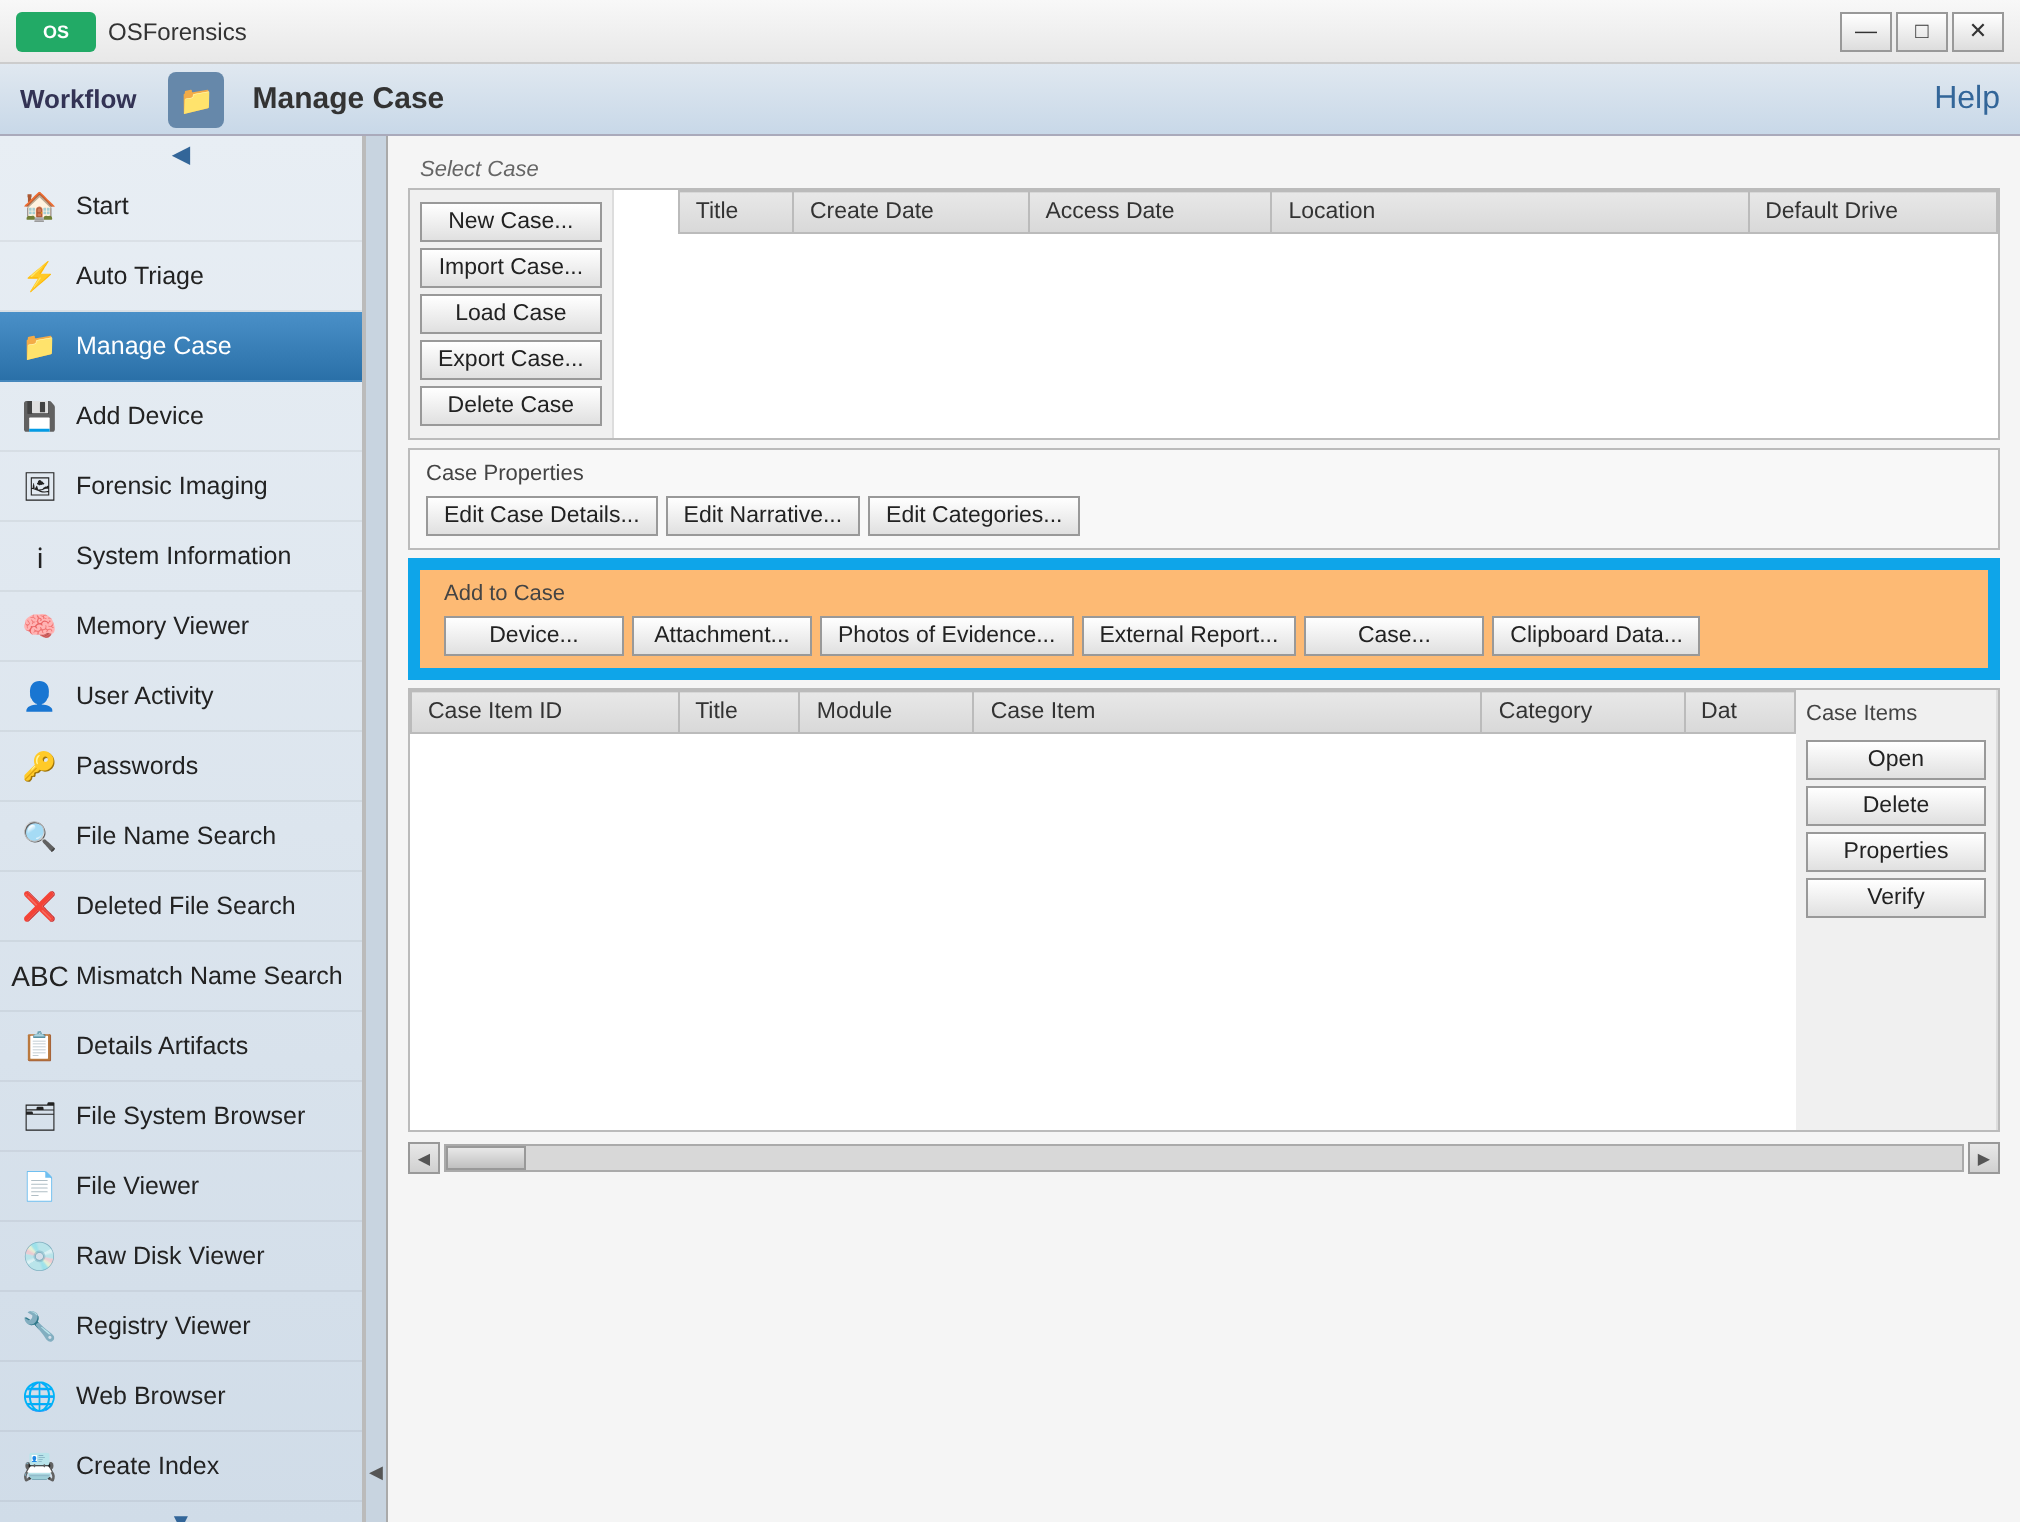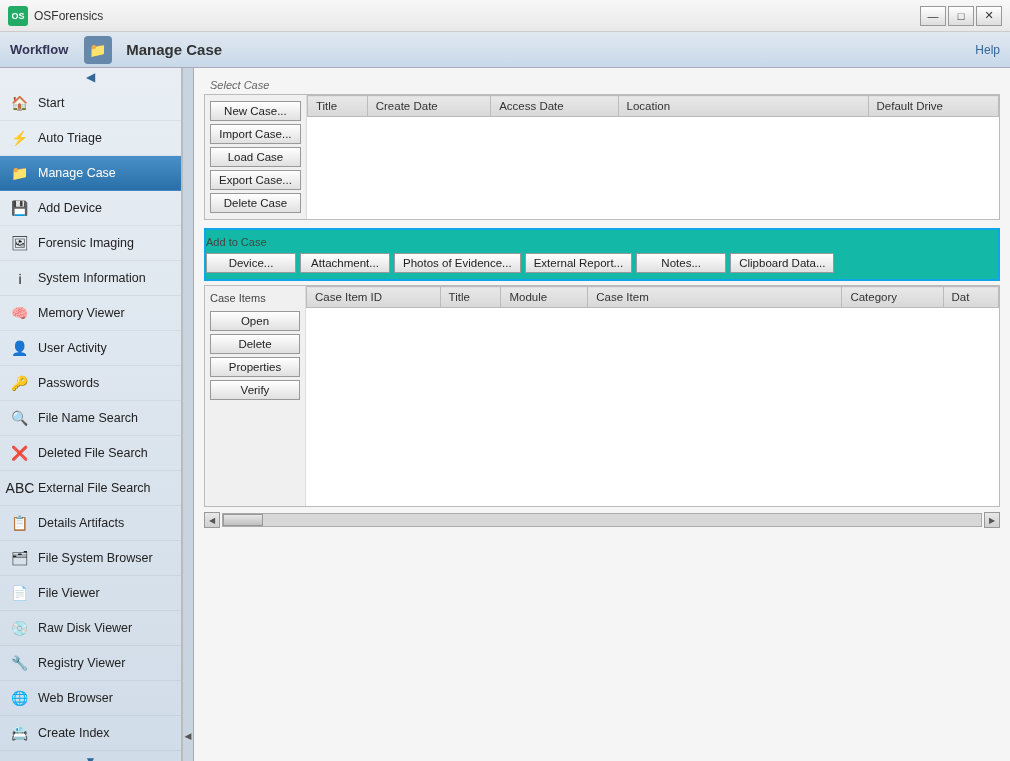--- a/index.html
+++ b/index.html
@@ -10,21 +10,21 @@
       background: linear-gradient(to bottom, #f8f8f8, #e8e8e8);
       height: 32px;
       display: flex;
       align-items: center;
       justify-content: space-between;
       padding: 0 8px;
       border-bottom: 1px solid #ccc;
       user-select: none;
     }
     .title-bar-left { display: flex; align-items: center; gap: 6px; font-size: 12px; color: #333; }
-    .title-bar-logo { width: 20px; height: 20px; background: #2a6; border-radius: 3px; display: flex; align-items: center; justify-content: center; color: white; font-size: 9px; font-weight: bold; }
+    .title-bar-logo { width: 40px; height: 20px; background: #2a6; border-radius: 3px; display: flex; align-items: center; justify-content: center; color: white; font-size: 9px; font-weight: bold; }
     .title-bar-controls { display: flex; gap: 2px; }
     .title-bar-btn { width: 26px; height: 20px; border: 1px solid #999; background: linear-gradient(to bottom, #fff, #ddd); cursor: pointer; display: flex; align-items: center; justify-content: center; font-size: 11px; color: #333; }
 
     
     .workflow-bar {
       background: linear-gradient(to bottom, #e0e8f0, #c8d8e8);
       height: 36px;
       display: flex;
       align-items: center;
       padding: 0 10px;
@@ -117,21 +117,21 @@
     .panel-box {
       border: 1px solid #bbb;
       background: #f8f8f8;
       padding: 6px 8px;
       flex: 1;
     }
     .panel-box-title { font-size: 11px; color: #444; margin-bottom: 5px; }
     .panel-buttons { display: flex; gap: 4px; flex-wrap: wrap; }
 
     
-    .add-to-case-section { margin: 4px 10px; border: 2px solid #0ea5e9; background: #14b8a6; padding: 6px 0; }
+    .add-to-case-section { margin: 4px 10px; border: 6px solid #0ea5e9; background: #fdba74; padding: 6px 12px; }
     .add-to-case-buttons { display: flex; gap: 4px; flex-wrap: wrap; }
     .case-items-table {
       width: 100%;
       border-collapse: collapse;
       font-size: 11.5px;
     }
     .case-items-table th {
       background: linear-gradient(to bottom, #e8e8e8, #d8d8d8);
       border: 1px solid #bbb;
       padding: 4px 8px;
@@ -175,21 +175,21 @@
     <div class="title-bar-btn">—</div>
     <div class="title-bar-btn">□</div>
     <div class="title-bar-btn close">✕</div>
   </div>
 </div>
 
 <div class="workflow-bar">
   <span style="font-size:13px; font-weight:bold; color:#335; margin-right:16px;">Workflow</span>
   <div class="content-header-icon" style="width:28px;height:28px;font-size:14px;">📁</div>
   <span style="font-size:15px; font-weight:bold; color:#333; margin-left:6px;">Manage Case</span>
-  <span style="margin-left:auto; color:#336699; cursor:pointer; font-size:12px;">Help</span>
+  <span style="margin-left:auto; color:#336699; cursor:pointer; font-size:16px;">Help</span>
 </div>
 
 <div class="main-layout">
 
   <div class="sidebar">
 
     <div style="display:flex; justify-content:center; padding:2px; cursor:pointer; color:#336699;">◀</div>
 
     <div id="sidebar-items-container">
         <div class="sidebar-item">
@@ -231,21 +231,21 @@
         <div class="sidebar-item">
           <span class="sidebar-icon">🔍</span>
           <span>File Name Search</span>
         </div>
         <div class="sidebar-item">
           <span class="sidebar-icon">❌</span>
           <span>Deleted File Search</span>
         </div>
         <div class="sidebar-item">
           <span class="sidebar-icon">ABC</span>
-          <span>External File Search</span>
+          <span>Mismatch Name Search</span>
         </div>
         <div class="sidebar-item">
           <span class="sidebar-icon">📋</span>
           <span>Details Artifacts</span>
         </div>
         <div class="sidebar-item">
           <span class="sidebar-icon">🗂</span>
           <span>File System Browser</span>
         </div>
         <div class="sidebar-item">
@@ -274,21 +274,21 @@
   </div>
 
   <div style="width:12px; background:#c8d4e0; border-right:1px solid #aaa; border-left:1px solid #bbb; display:flex; align-items:flex-end; justify-content:center; padding-bottom:20px; cursor:pointer;">
     <span style="font-size:9px; color:#555;">◀</span>
   </div>
 
   <div class="content-area">
 
     <div style="margin:8px 10px 4px 10px;">
       <div class="section-label">Select Case</div>
-      <div style="border:1px solid #bbb; background:white; display:flex;">
+      <div style="border:1px solid #bbb; background:white; display:flex;gap:32px;">
         <div style="display:flex; flex-direction:column; padding:6px 5px; gap:3px; border-right:1px solid #ddd; background:#f0f0f0;">
           <button class="btn">New Case...</button>
           <button class="btn">Import Case...</button>
           <button class="btn">Load Case</button>
           <button class="btn">Export Case...</button>
           <button class="btn">Delete Case</button>
         </div>
         <div style="flex:1; overflow:auto;">
           <table class="case-table">
             <thead>
@@ -301,58 +301,66 @@
               </tr>
             </thead>
             <tbody id="case-table-body">
             </tbody>
           </table>
         </div>
       </div>
     </div>
 
     <div class="two-col">
+      <div class="panel-box">
+        <div class="panel-box-title">Case Properties</div>
+        <div class="panel-buttons">
+          <button class="btn">Edit Case Details...</button>
+          <button class="btn">Edit Narrative...</button>
+          <button class="btn">Edit Categories...</button>
+        </div>
+      </div>
     </div>
 
     <div class="add-to-case-section">
       <div class="panel-box-title">Add to Case</div>
       <div class="add-to-case-buttons">
         <button class="btn">Device...</button>
         <button class="btn">Attachment...</button>
         <button class="btn">Photos of Evidence...</button>
         <button class="btn">External Report...</button>
-        <button class="btn">Notes...</button>
+        <button class="btn">Case...</button>
         <button class="btn">Clipboard Data...</button>
       </div>
     </div>
 
     <div style="margin:4px 10px; display:flex; border:1px solid #bbb; background:white;">
-      <div style="display:flex; flex-direction:column; padding:6px 5px; gap:3px; border-right:1px solid #ddd; background:#f0f0f0; flex-shrink:0;">
-        <div style="font-size:11px; color:#444; margin-bottom:4px; white-space:nowrap;">Case Items</div>
-        <button class="btn">Open</button>
-        <button class="btn">Delete</button>
-        <button class="btn">Properties</button>
-        <button class="btn">Verify</button>
-      </div>
       <div style="flex:1; overflow:auto; min-height:220px;">
         <table class="case-items-table">
           <thead>
             <tr>
               <th>Case Item ID</th>
               <th>Title</th>
               <th>Module</th>
               <th style="min-width:160px;">Case Item</th>
               <th>Category</th>
               <th>Dat</th>
             </tr>
           </thead>
           <tbody id="case-items-table-body">
           </tbody>
         </table>
       </div>
+      <div style="display:flex; flex-direction:column; padding:6px 5px; gap:3px; border-right:1px solid #ddd; background:#f0f0f0; flex-shrink:0;">
+        <div style="font-size:11px; color:#444; margin-bottom:4px; white-space:nowrap;">Case Items</div>
+        <button class="btn">Open</button>
+        <button class="btn">Delete</button>
+        <button class="btn">Properties</button>
+        <button class="btn">Verify</button>
+      </div>
     </div>
 
     <div style="height:18px; display:flex; align-items:center; margin:2px 10px; gap:2px;">
       <div class="scrollbar-arrow">◀</div>
       <div class="scrollbar-track" style="flex:1; height:14px; background:#d8d8d8; border:1px solid #aaa; position:relative;">
         <div class="scrollbar-thumb" style="width:40px; height:12px; background:linear-gradient(to bottom,#e8e8e8,#c0c0c0); border:1px solid #999; position:absolute; left:0; top:0;"></div>
       </div>
       <div class="scrollbar-arrow">▶</div>
     </div>
 

